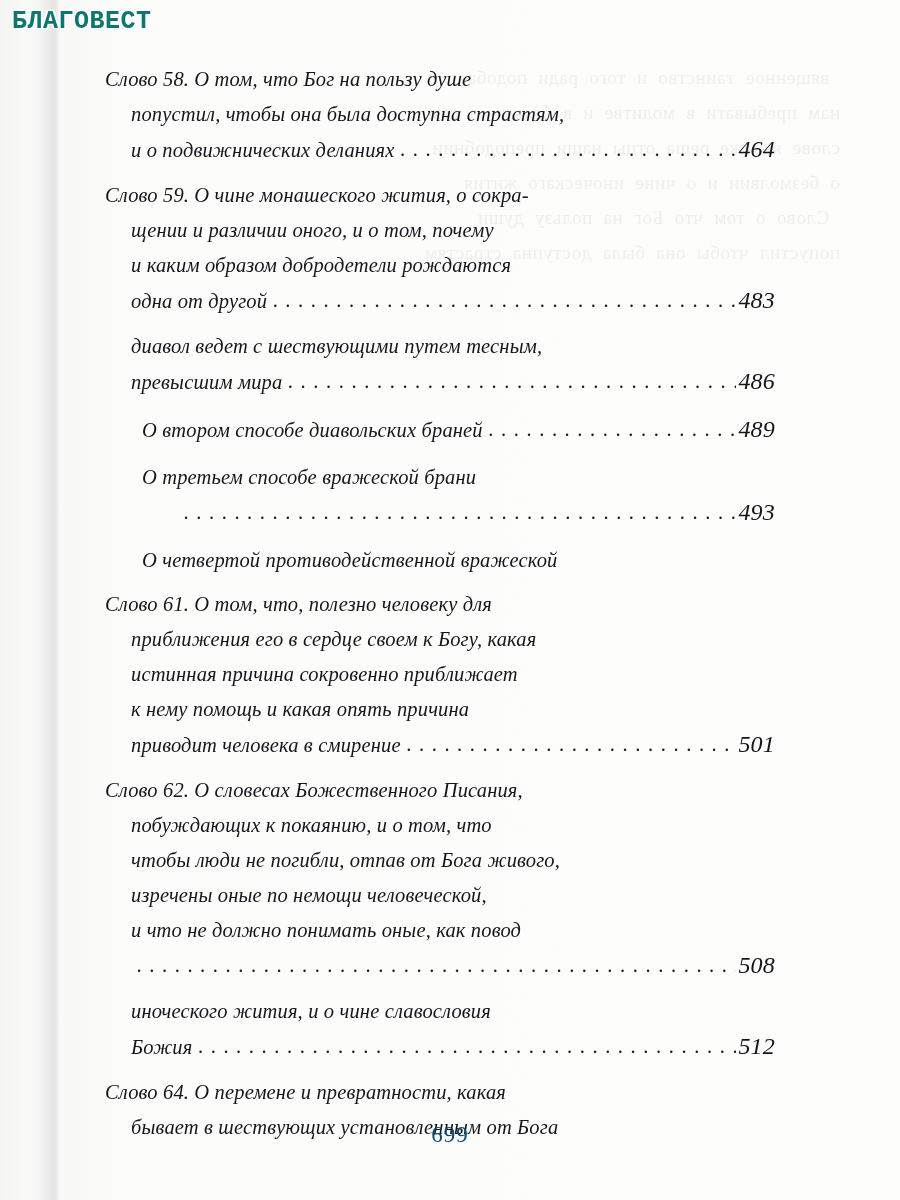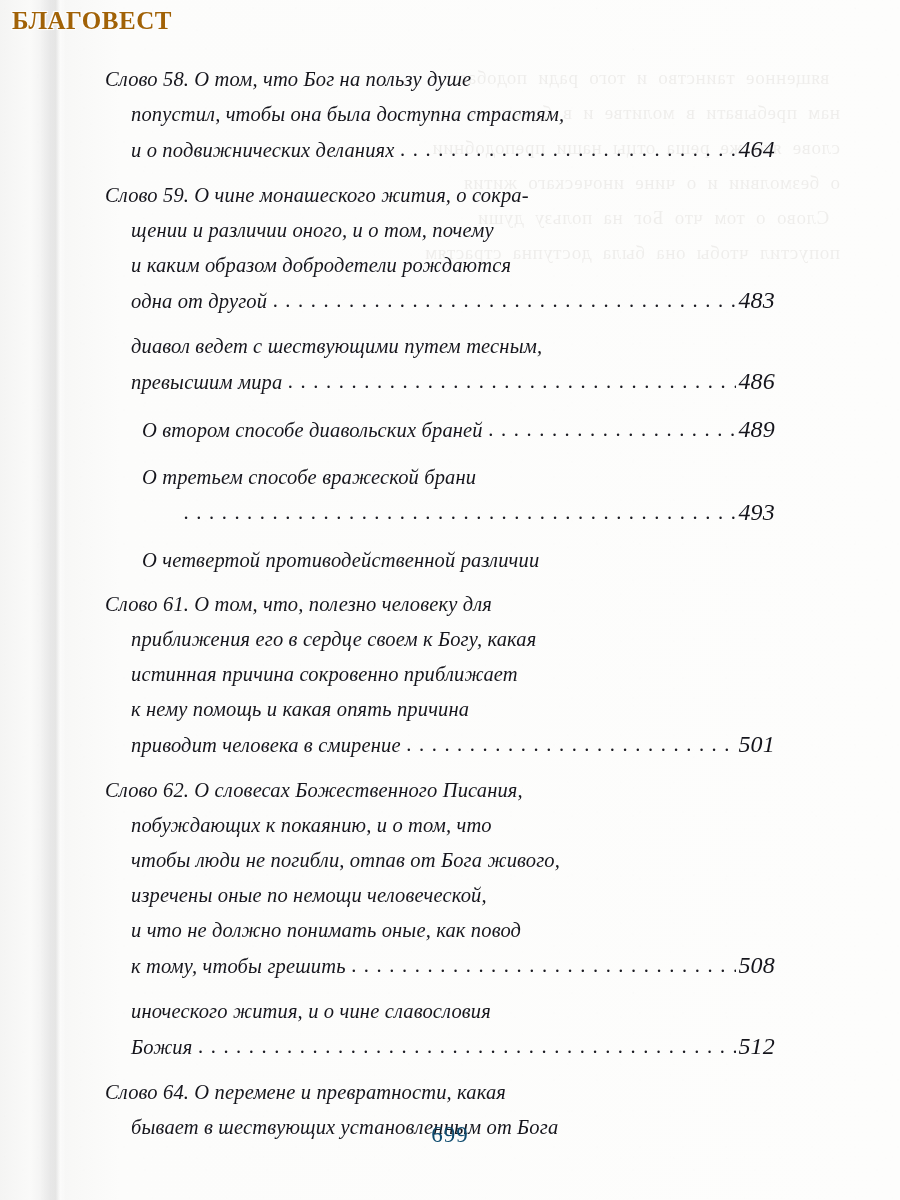--- a/index.html
+++ b/index.html
@@ -33,23 +33,23 @@
   }
   
   #gutter{
     position:absolute;left:40px;top:0;width:26px;height:1200px;pointer-events:none;
     background:linear-gradient(90deg,rgba(0,0,0,0) 0%,rgba(0,0,0,.030) 45%,rgba(0,0,0,.055) 60%,rgba(255,255,255,.5) 78%,rgba(0,0,0,0) 100%);
   }
 
   
   #watermark{
     position:absolute;left:12px;top:7px;
-    font-family:Liberation Serif, serif;
+    font-family:Liberation Mono, monospace;
     font-weight:700;font-size:25px;letter-spacing:.5px;
-    color:#a16207;
+    color:#0f766e;
     text-shadow:
       -1.4px -1.4px 0 #fdfdfd, 1.4px -1.4px 0 #fdfdfd,
       -1.4px  1.4px 0 #fdfdfd, 1.4px  1.4px 0 #fdfdfd,
       0 0 3px #ffffff;
     white-space:nowrap;
     user-select:none;
   }
 
   
   #showthrough{
@@ -179,21 +179,21 @@
       <div class="ln plain">
         <span class="txt">О третьем способе вражеской брани</span>
       </div>
       <div class="ln cont">
         <span class="leader"></span>
         <span class="pg">493</span>
       </div>
     </div>
     <div class="entry sub">
       <div class="ln plain">
-        <span class="txt">О четвертой противодейственной различии</span>
+        <span class="txt">О четвертой противодейственной вражеской</span>
       </div>
     </div>
     <div class="entry">
       <div class="ln plain">
         <span class="txt">Слово 61. О том, что, полезно человеку для</span>
       </div>
       <div class="ln cont plain">
         <span class="txt">приближения его в сердце своем к Богу, какая</span>
       </div>
       <div class="ln cont plain">
@@ -218,21 +218,20 @@
       <div class="ln cont plain">
         <span class="txt">чтобы люди не погибли, отпав от Бога живого,</span>
       </div>
       <div class="ln cont plain">
         <span class="txt">изречены оные по немощи человеческой,</span>
       </div>
       <div class="ln cont plain">
         <span class="txt">и что не должно понимать оные, как повод</span>
       </div>
       <div class="ln cont">
-        <span class="txt">к тому, чтобы грешить</span>
         <span class="leader"></span>
         <span class="pg">508</span>
       </div>
     </div>
     <div class="entry">
       <div class="ln cont plain">
         <span class="txt">иноческого жития, и о чине славословия</span>
       </div>
       <div class="ln cont">
         <span class="txt">Божия</span>

